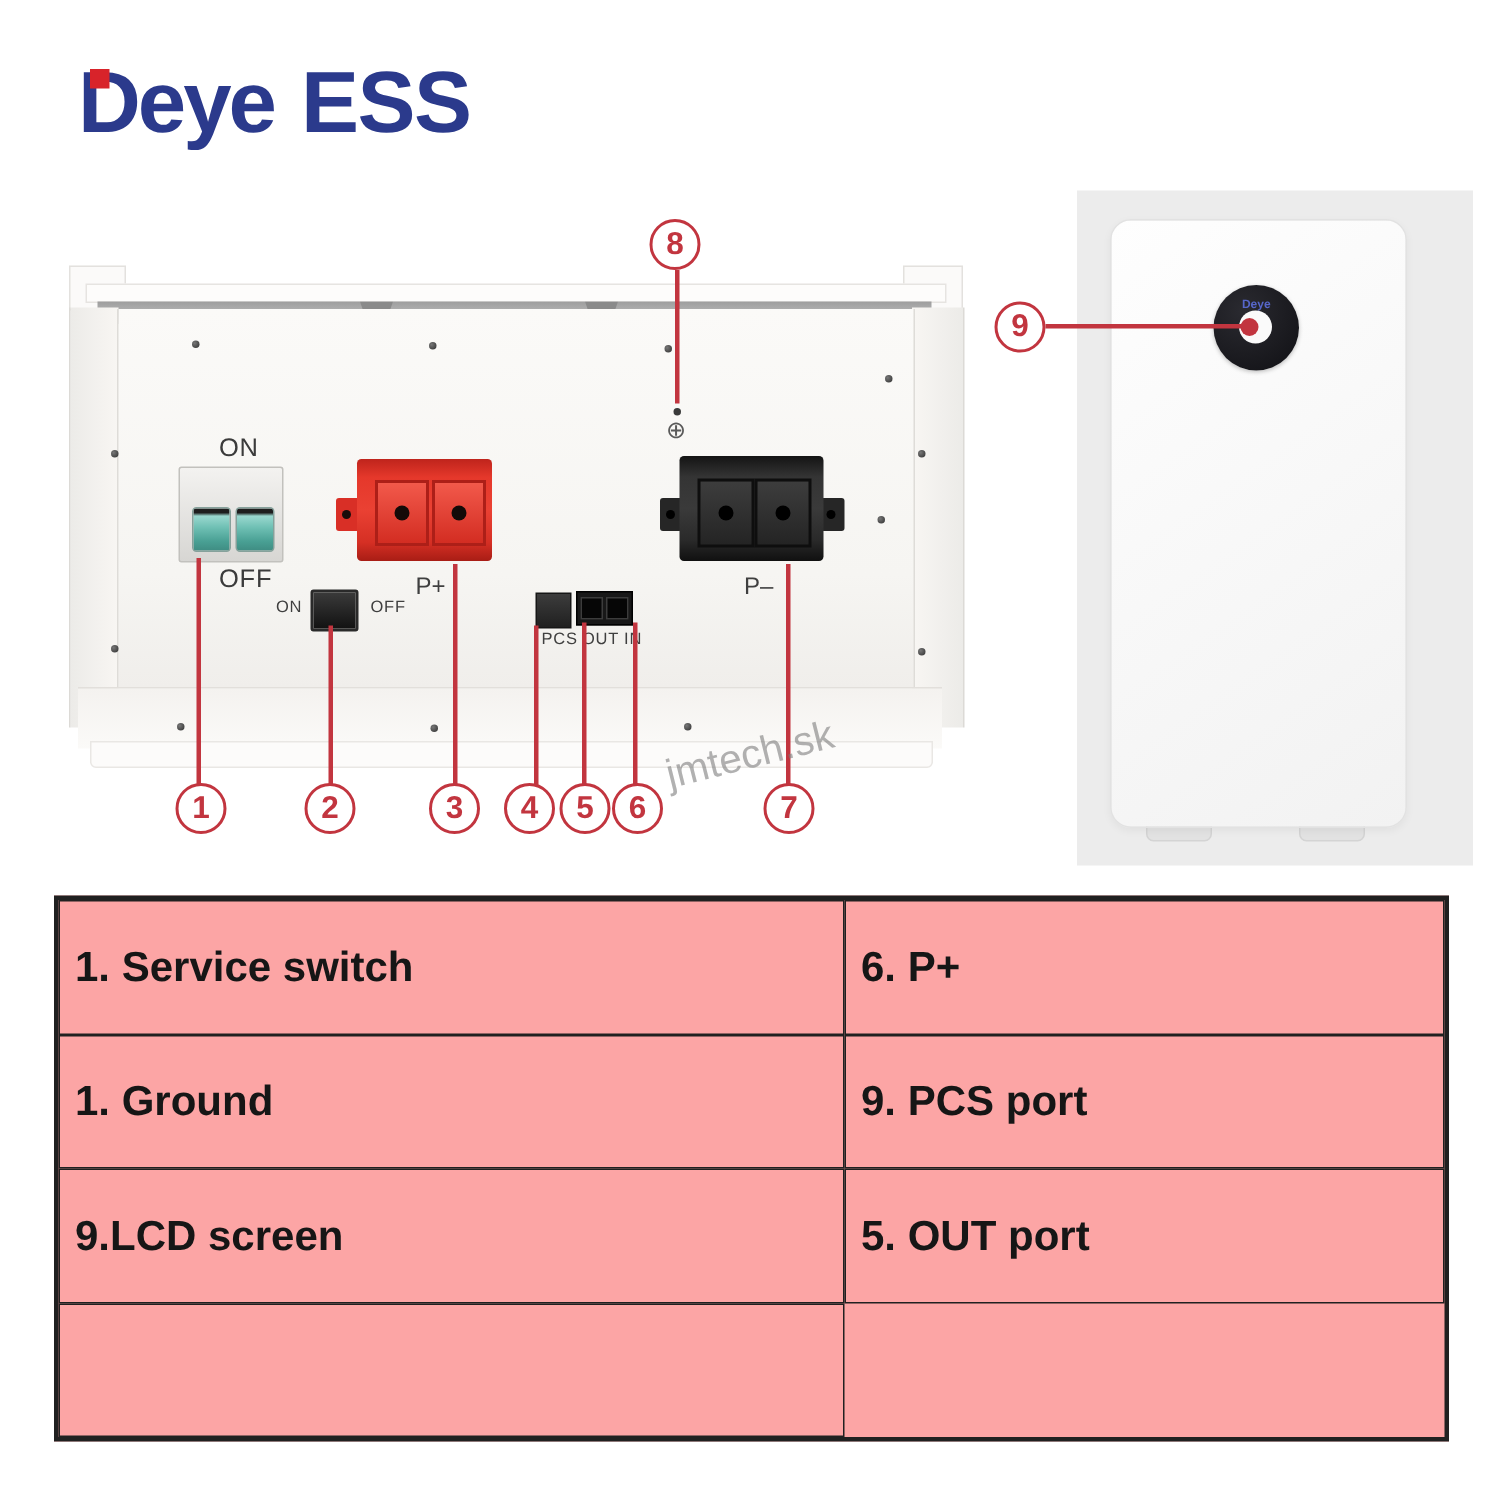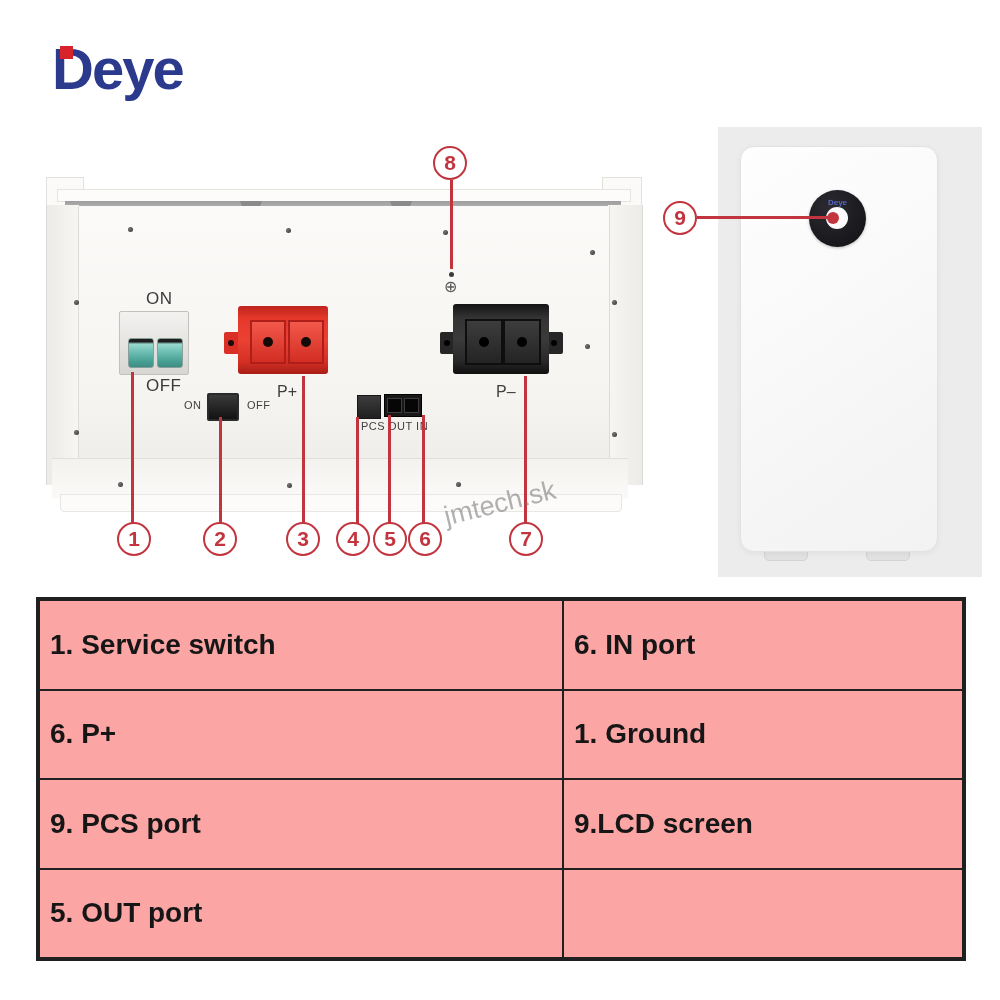--- a/index.html
+++ b/index.html
@@ -95,20 +95,21 @@
         font-size:28px;font-weight:bold;color:#161616;}
 </style>
 </head>
 <body>
 
 <div class="canvas">
 
   <div class="logo">
     <span class="logo-dot"></span>
     <span class="logo-deye">Deye</span>
+    <span class="logo-ess">ESS</span>
   </div>
 
   <div class="abs bracket" style="left:46px;top:177px;width:36px;height:28px;"></div>
   <div class="abs bracket" style="left:602px;top:177px;width:38px;height:28px;"></div>
   <div class="abs top-lip"></div>
   <div class="abs top-rail"></div>
   <div class="abs notch" style="left:240px;"></div>
   <div class="abs notch" style="left:390px;"></div>
   <div class="abs side-panel side-l"></div>
   <div class="abs side-panel side-r"></div>
@@ -204,21 +205,20 @@
   <div class="callout" style="left:373px;top:522px;">5</div>
   <div class="callout" style="left:408px;top:522px;">6</div>
   <div class="callout" style="left:509px;top:522px;">7</div>
   <div class="callout" style="left:433px;top:146px;">8</div>
   <div class="callout" style="left:663px;top:201px;">9</div>
 
   <div class="abs watermark">jmtech.sk</div>
 
   <div class="abs legend">
     <div class="cell">1. Service switch</div>
-    <div class="cell">6. IN port</div>
     <div class="cell">6. P+</div>
     <div class="cell">1. Ground</div>
     <div class="cell">9. PCS port</div>
     <div class="cell">9.LCD screen</div>
     <div class="cell">5. OUT port</div>
     <div class="cell"></div>
   </div>
 
 </div>
 

